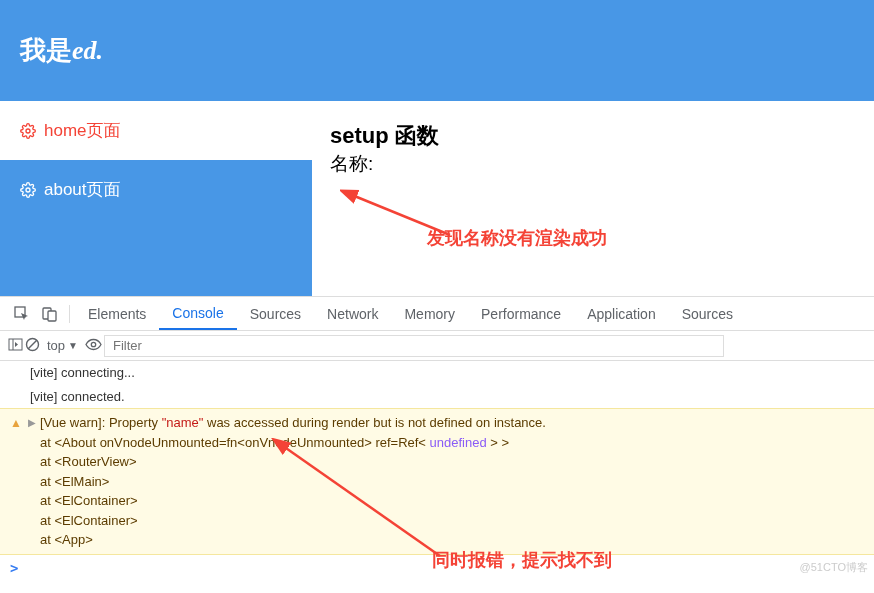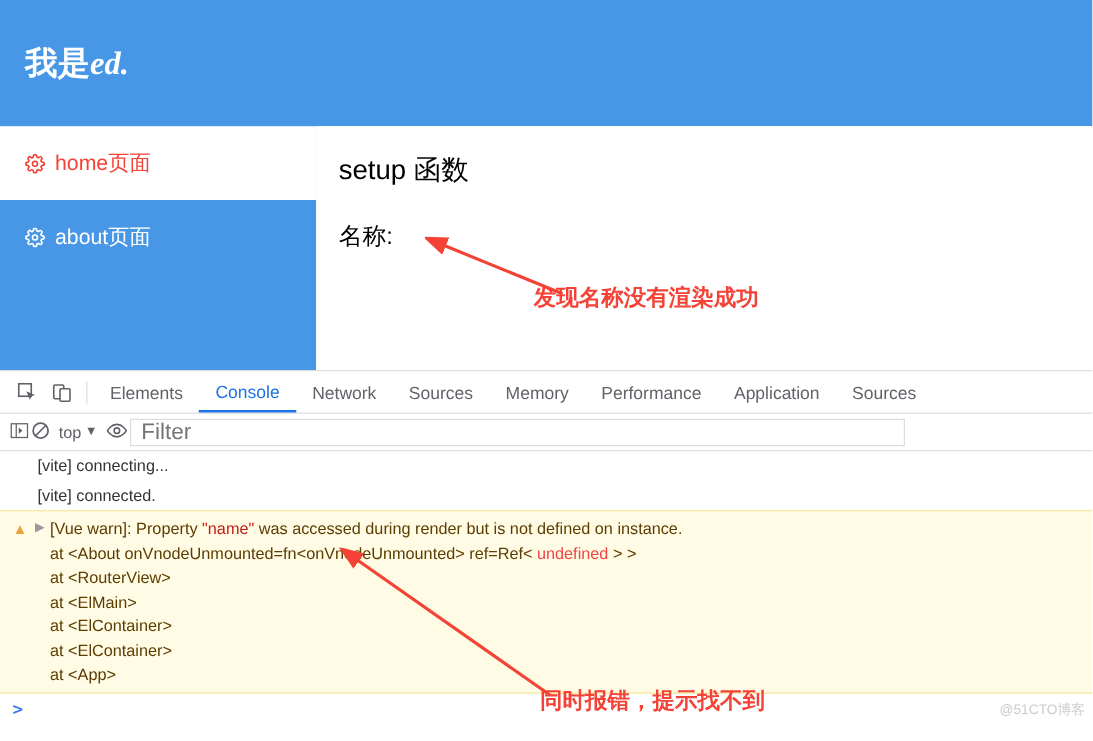--- a/index.html
+++ b/index.html
@@ -1,42 +1,42 @@
 <!DOCTYPE html>
 <html><head>
 <meta charset="utf-8">
 <style>
 *{margin:0;padding:0;box-sizing:border-box;font-family:Arial,"Microsoft YaHei",sans-serif}
 body{width:874px;height:593px;overflow:hidden;background:#fff;position:relative}
 .header{background:#4897e6;color:#fff;padding:33px 20px;font-size:26px;font-weight:bold}
 .header .italic{font-style:italic;font-family:Georgia,serif}
 .main-area{display:flex;height:195px}
-.sidebar{width:253px;background:#4897e6}
+.sidebar{width:312px;background:#4897e6}
 .sidebar-item{padding:18px 20px;color:#fff;font-size:17px;display:flex;align-items:center;gap:8px}
 .sidebar-item.active{background:#fff;color:#f44336}
 .sidebar-item.active .gear-icon path{stroke:#f44336}
 .gear-icon{width:16px;height:16px}
 .content{flex:1;padding:20px 18px;background:#fff}
-.content h2{font-size:22px;font-weight:normal;margin-bottom:25px}
+.content h2{font-size:22px;font-weight:bold;}
 .content h3{font-size:19px;font-weight:normal}
 .annotation1{position:absolute;color:#f44336;font-size:18px;font-weight:bold;font-family:"SimSun","宋体",serif}
 .devtools-tabs{display:flex;align-items:center;border-top:1px solid #ddd;border-bottom:1px solid #ddd;height:35px;padding:0 8px;font-size:14px;color:#5f6368}
 .devtools-tabs .tab{padding:4px 13px;height:100%;display:flex;align-items:center;cursor:pointer}
 .devtools-tabs .tab.active{color:#1a73e8;border-bottom:2px solid#1a73e8}
 .devtools-tabs .icon-btn{padding:0 6px;display:flex;align-items:center}
 .console-toolbar{display:flex;align-items:center;height:30px;border-bottom:1px solid #ddd;padding:0 8px;gap:2px;font-size:13px;color:#5f6368}
-.filter-input{border:1px solid #ddd;padding:3px 8px;font-size:18px;width:620px;height:22px}
+.filter-input{border:1px solid #ddd;padding:3px 8px;font-size:13px;width:620px;height:22px}
 .console-body{font-family:Consolas,Menlo,monospace;font-size:13px;line-height:1.5}
 .log-line{padding:2px 10px 2px 30px;color:#333}
 .warn-block{background:#fffbe5;border-top:1px solid #f5e79e;border-bottom:1px solid #f5e79e;padding:4px 10px 4px 10px;position:relative;color:#5c3c00}
 .warn-block .tri{position:absolute;left:10px;top:5px;color:#e8a33d;font-size:12px}
 .warn-block .tri2{position:absolute;left:28px;top:6px;font-size:10px;color:#999}
 .warn-text{padding-left:30px}
 .warn-text .str{color:#c41a16}
-.warn-text .undef{color:#ef4444}
+.warn-text .undef{color:#8b5cf6}
 .prompt{padding:3px 10px;color:#367cf1;font-weight:bold;font-size:14px;font-family:Consolas,monospace}
 .arrow-svg{position:absolute;pointer-events:none}
 .watermark{position:absolute;right:6px;bottom:18px;color:#ccc;font-size:11px}
 </style>
 </head>
 <body>
 
 <div class="header">
   <span>我是</span><span class="italic">ed.</span>
 </div>
@@ -81,22 +81,22 @@
     </span>
   <span class="icon-btn">
       <svg width="16" height="16" viewBox="0 0 16 16">
         <rect x="1" y="2" width="8" height="11" rx="1" fill="none" stroke="#5f6368" stroke-width="1.3"></rect>
         <rect x="6" y="5" width="8" height="10" rx="1" fill="#fff" stroke="#5f6368" stroke-width="1.3"></rect>
       </svg>
     </span>
   <span style="width:1px;height:18px;background:#ddd;margin:0 5px"></span>
   <span class="tab">Elements</span>
   <span class="tab active">Console</span>
+  <span class="tab">Sources</span>
   <span class="tab">Network</span>
-  <span class="tab">Sources</span>
   <span class="tab">Memory</span>
   <span class="tab">Performance</span>
   <span class="tab">Application</span>
   <span class="tab">Sources</span>
 </div>
 
 <div class="console-toolbar">
   <span class="icon-btn"><svg width="15" height="15" viewBox="0 0 15 15">
         <rect x="1" y="2" width="13" height="11" fill="none" stroke="#5f6368"></rect>
         <line x1="5" y1="2" x2="5" y2="13" stroke="#5f6368"></line>

